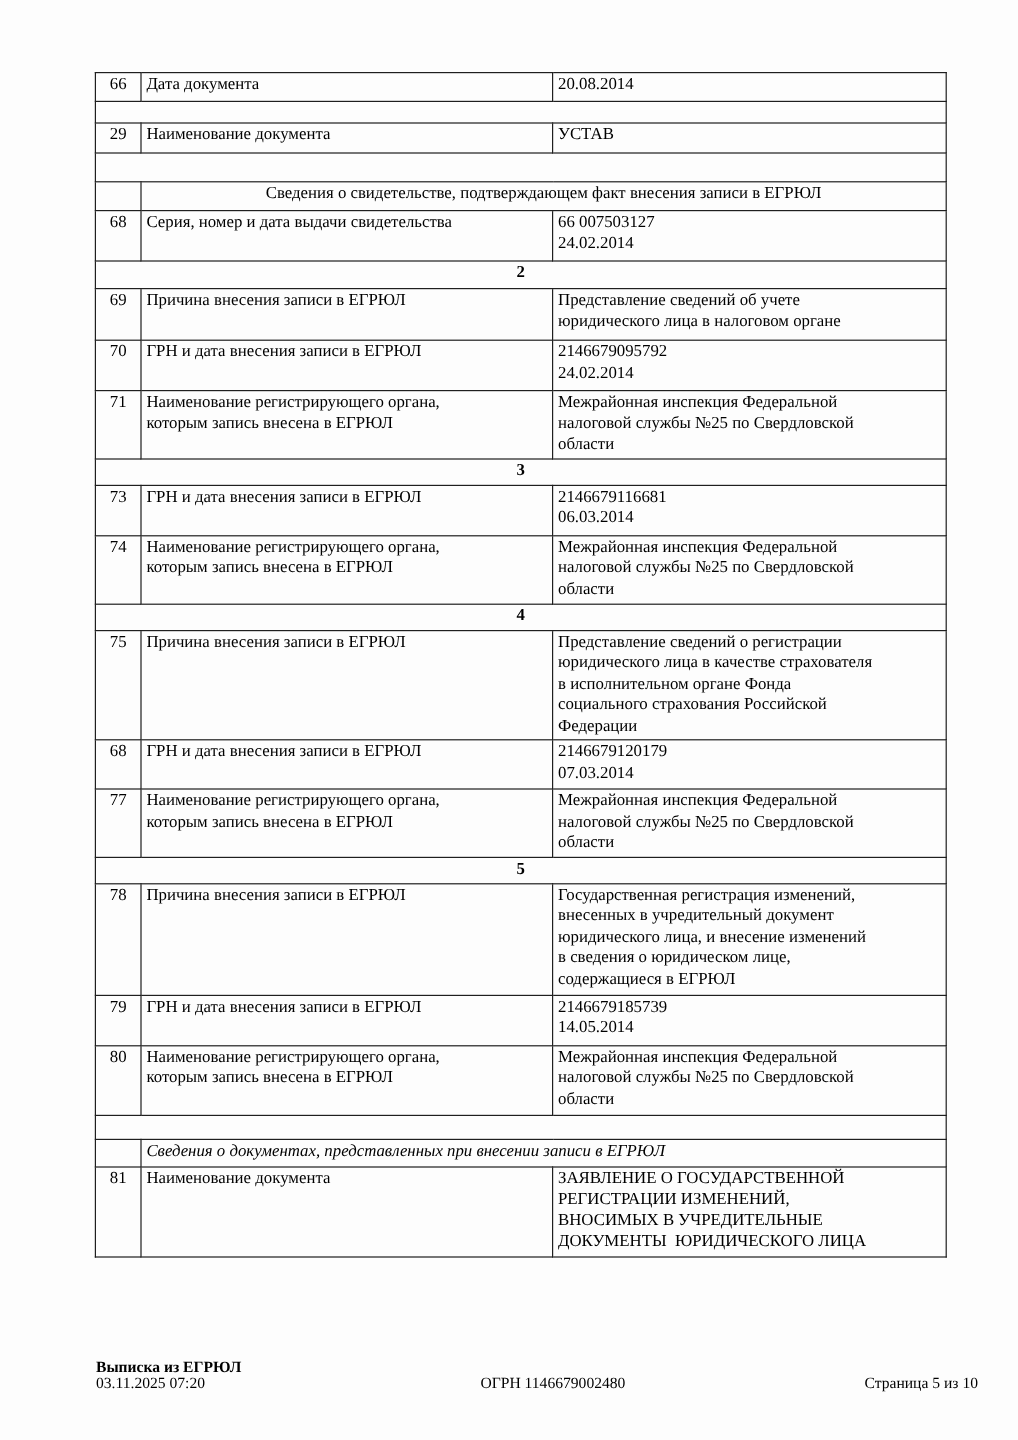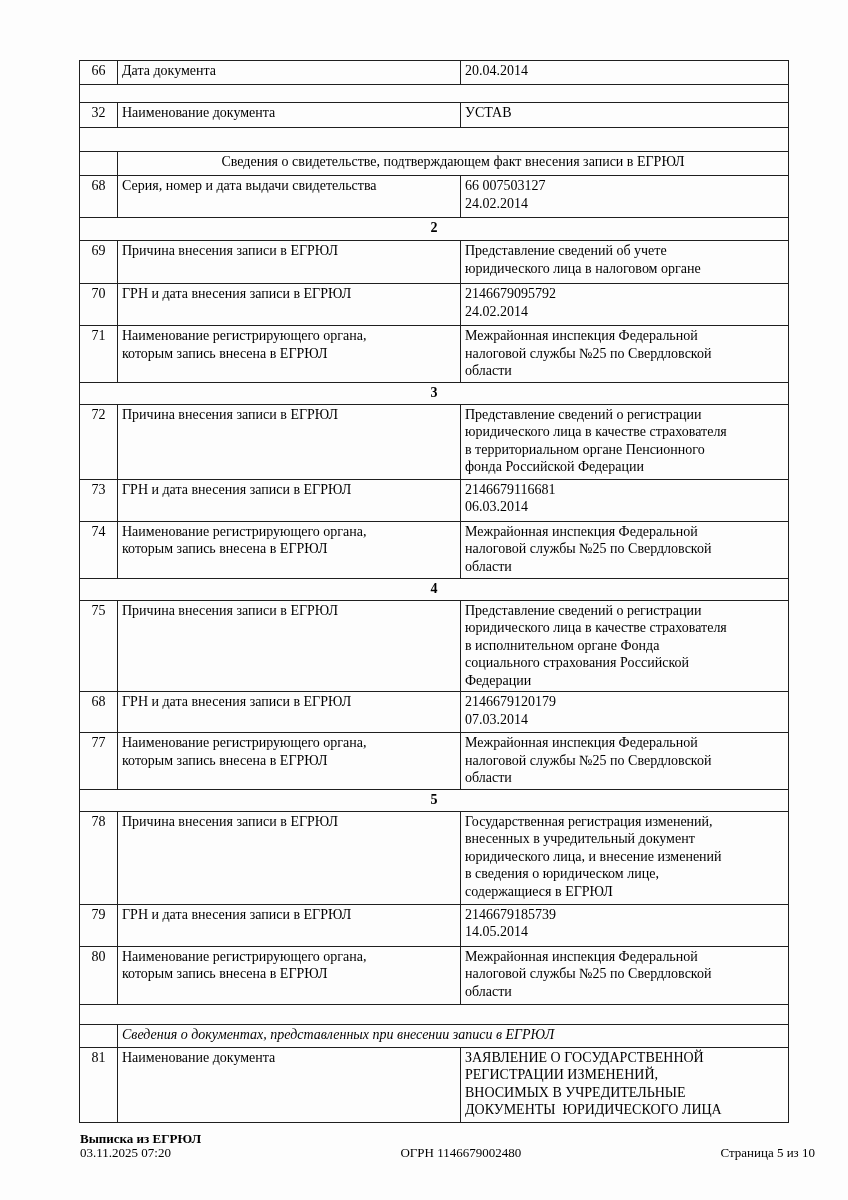--- a/index.html
+++ b/index.html
@@ -39,27 +39,27 @@
   <table class="rec">
     <colgroup>
         <col style="width:38px">
         <col style="width:343px">
         <col style="width:328px">
       </colgroup>
     <tbody>
       <tr style="height:24px">
         <td class="c-num">66</td>
         <td class="c-label">Дата документа</td>
-        <td class="c-value">20.04.2014</td>
+        <td class="c-value">20.08.2014</td>
       </tr>
       <tr class="spacer" style="height:18px">
           <td colspan="3"></td>
         </tr>
       <tr style="height:25px">
-        <td class="c-num">32</td>
+        <td class="c-num">29</td>
         <td class="c-label">Наименование документа</td>
         <td class="c-value">УСТАВ</td>
       </tr>
       <tr class="spacer" style="height:24px">
           <td colspan="3"></td>
         </tr>
       <tr class="hdrc" style="height:24px">
         <td class="c-num"></td>
         <td class="span" colspan="2">Сведения о свидетельстве, подтверждающем факт внесения записи в ЕГРЮЛ</td>
       </tr>
@@ -87,28 +87,20 @@
       <tr style="height:56px">
         <td class="c-num">71</td>
         <td class="c-label">Наименование регистрирующего органа,
 которым запись внесена в ЕГРЮЛ</td>
         <td class="c-value">Межрайонная инспекция Федеральной
 налоговой службы №25 по Свердловской
 области</td>
       </tr>
       <tr class="secnum" style="height:22px">
         <td colspan="3">3</td>
-      </tr>
-      <tr style="height:75px">
-        <td class="c-num">72</td>
-        <td class="c-label">Причина внесения записи в ЕГРЮЛ</td>
-        <td class="c-value">Представление сведений о регистрации
-юридического лица в качестве страхователя
-в территориальном органе Пенсионного
-фонда Российской Федерации</td>
       </tr>
       <tr style="height:42px">
         <td class="c-num">73</td>
         <td class="c-label">ГРН и дата внесения записи в ЕГРЮЛ</td>
         <td class="c-value">2146679116681
 06.03.2014</td>
       </tr>
       <tr style="height:57px">
         <td class="c-num">74</td>
         <td class="c-label">Наименование регистрирующего органа,

